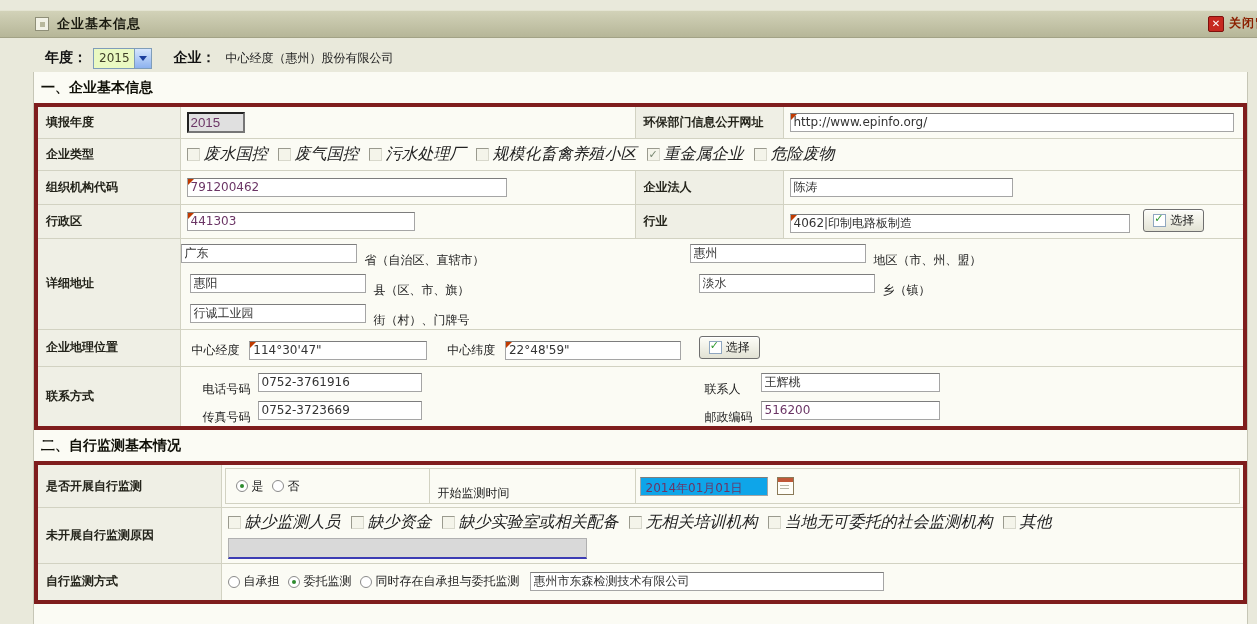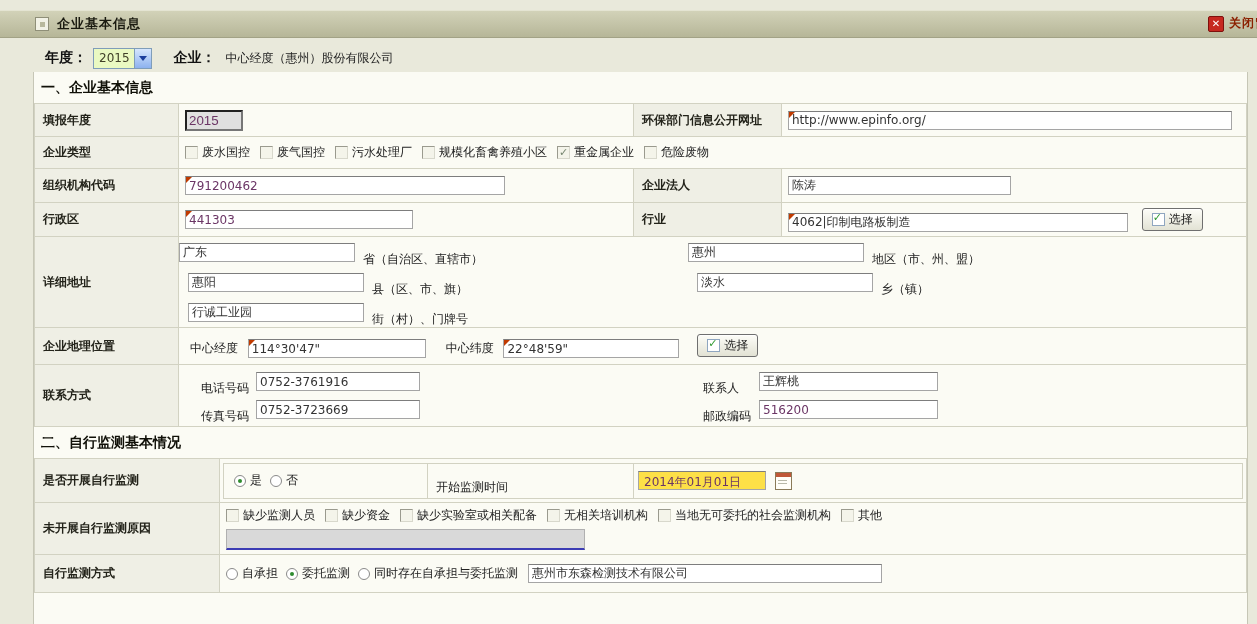--- a/index.html
+++ b/index.html
@@ -31,55 +31,55 @@
   .m-comp{margin-left:22px;}
   .meta-val{font-size:12px;color:#222;margin-left:10px;}
 
   
   .panel{position:absolute;top:72px;left:33px;width:1213px;height:600px;background:#fbfbf4;
     border-left:1px solid #c6c6b6;border-right:1px solid #c6c6b6;}
   .sec-title{font-size:14px;font-weight:bold;color:#101008;padding:7px 0 6px 7px;}
 
   table{border-collapse:collapse;table-layout:fixed;width:1213px;}
   td{border:1px solid #d2d2c2;vertical-align:middle;font-size:12px;color:#222;}
-  table{border:1px solid #7f1d1d;}
+  table{border:4px solid #7f1d1d;}
   td.lab{background:#efefe5;font-weight:bold;padding-left:8px;color:#23231a;}
   td.val{background:#fbfbf4;padding:4px 6px;}
 
   .fld{position:relative;display:inline-block;height:19px;vertical-align:middle;}
   .fld input{width:100%;height:19px;box-sizing:border-box;border:1px solid #a5a5a5;border-top-color:#7d7d7d;
     background:#fff;font-size:12px;color:#333;padding:0 3px;font-family:inherit;}
   .req{position:absolute;left:1px;top:1px;width:0;height:0;z-index:2;
     border-top:6px solid #c03a00;border-right:6px solid transparent;}
   input.ro{background:#e0e0e0;}
   .purple input, input.purple{color:#6b3565;}
 
   .cbrow{display:flex;align-items:center;}
   .cb{width:13px;height:13px;box-sizing:border-box;background:#f4f4ea;border:1px solid #9a9a8e;
     border-right-color:#d8d8cc;border-bottom-color:#d8d8cc;display:inline-flex;align-items:center;justify-content:center;
     font-size:11px;font-weight:bold;color:#76866f;cursor:pointer;}
-  .cb-label{margin:0 10px 0 4px;font-size:12px;color:#222;}
+  .cb-label{margin:0 10px 0 4px;font-size:16px;color:#222;font-style:italic;}
   .rb{width:12px;height:12px;box-sizing:border-box;border:1px solid #8a8a8a;border-radius:50%;background:#fff;
     display:inline-block;position:relative;cursor:pointer;}
   .rb.on::after{content:"";position:absolute;left:3px;top:3px;width:4px;height:4px;border-radius:50%;background:#2e8b2e;}
   .rb-label{margin:0 8px 0 4px;font-size:12px;color:#222;}
 
   .btn{display:inline-flex;align-items:center;height:21px;padding:0 9px;border:1px solid #6f6f6f;border-radius:3px;
     background:linear-gradient(#fdfdf8,#e2e2d4);box-shadow:inset 0 1px 0 #fff;cursor:pointer;font-size:12px;color:#1a1a1a;}
   .btn .doc{width:11px;height:11px;background:#fff;border:1px solid #8fa6c0;margin-right:4px;position:relative;}
   .btn .doc::after{content:"✓";position:absolute;left:0px;top:-3px;color:#2f9a2f;font-size:11px;font-weight:bold;}
 
   .inline-lab{font-size:12px;color:#222;margin-top:14px;}
   .line{display:flex;align-items:center;height:30px;}
 
   
   .subwrap{border:1px solid #d2d2c2;display:flex;align-items:center;height:34px;background:#fbfbf4;}
   .subcell{height:100%;display:flex;align-items:center;border-right:1px solid #d2d2c2;box-sizing:border-box;}
   .gray-input{background:#d9d9d9;border:1px solid #b0b0b0;border-bottom:2px solid #3c3cb4;height:18px;}
-  .date-box{background:#fde047;border:1px solid #a5a5a5;border-top-color:#7d7d7d;height:19px;box-sizing:border-box;
+  .date-box{background:#0ea5e9;border:1px solid #a5a5a5;border-top-color:#7d7d7d;height:19px;box-sizing:border-box;
     font-size:12px;color:#6b3565;padding:2px 5px 0 5px;width:128px;}
   .cal{width:15px;height:16px;background:#fffef8;border:1px solid #8a7a58;margin-left:9px;position:relative;cursor:pointer;}
   .cal::before{content:"";position:absolute;left:0;top:0;width:100%;height:4px;background:#c05838;}
   .cal::after{content:"";position:absolute;left:2px;top:7px;width:9px;height:6px;
     background:linear-gradient(#b8b8a8 1px,transparent 1px) 0 0/9px 3px;}
 </style>
 </head>
 <body>
 
 <div class="stage">

